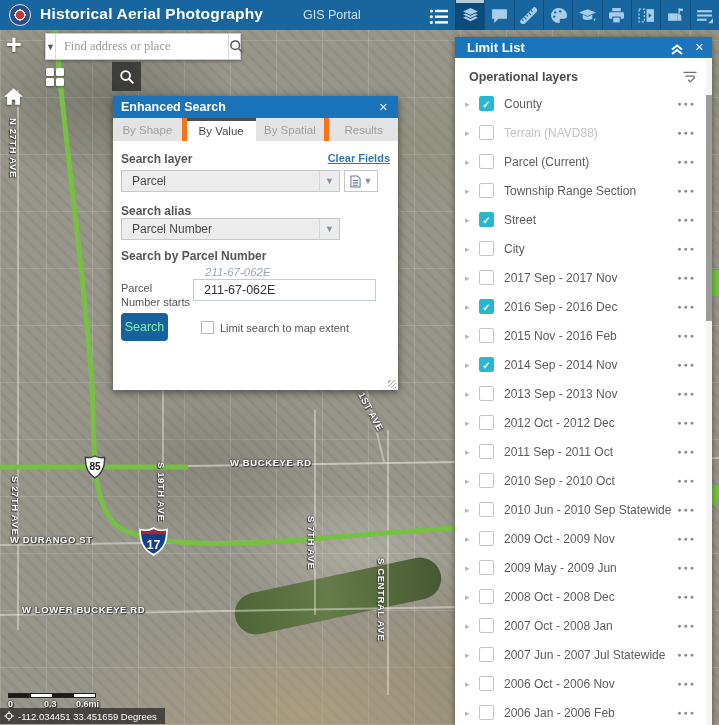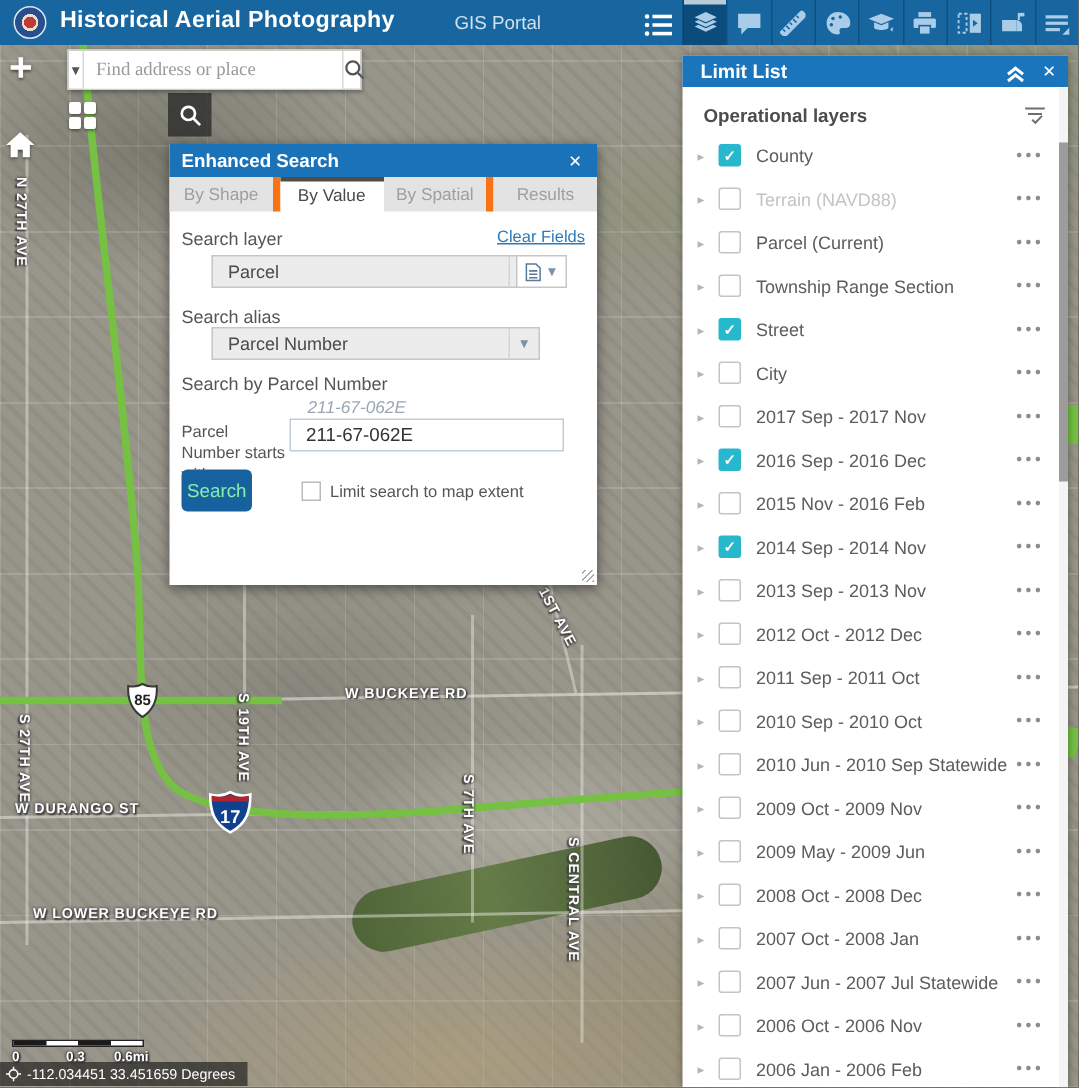--- a/index.html
+++ b/index.html
@@ -78,23 +78,23 @@
   
   .dlg { position:absolute; left:113px; top:66px; width:285px; height:294px; background:#fff; box-shadow:0 2px 8px rgba(0,0,0,.5); z-index:20; }
   .dlg-hdr { height:22px; background:#1a73b8; color:#fff; display:flex; align-items:center; padding:0 8px; }
   .dlg-hdr .t { font-size:12.5px; font-weight:bold; flex:1; }
   .dlg-hdr .x { color:#fff; font-size:11px; cursor:pointer; padding:0 2px; }
   .tabs { display:flex; height:23px; }
   .tab { flex:1; background:#e3e3e3; color:#9e9e9e; font-size:11.5px; display:flex; align-items:center; justify-content:center; border-right:5px solid #f97316; cursor:pointer; }
   .tab:last-child { border-right:0; }
   .tab.active { background:#fff; color:#4a4a4a; border-top:3px solid #4d4d4d; border-right:0; }
   .dlg-body { position:relative; padding:0 8px; font-size:12px; color:#555; }
-  .lab-row { position:absolute; left:8px; right:8px; display:flex; }
+  .lab-row { position:absolute; left:8px; right:8px; display:flex;font-weight:bold; }
   .link { color:#2e7ab8; text-decoration:underline; font-size:11px; cursor:pointer; }
-  .sel { position:absolute; height:22px; background:#ececec; border:1px solid #c6c6c6; display:flex; align-items:center; font-size:12px; color:#4a4a4a; cursor:pointer;margin-left:20px; }
+  .sel { position:absolute; height:22px; background:#ececec; border:1px solid #c6c6c6; display:flex; align-items:center; font-size:12px; color:#4a4a4a; cursor:pointer; }
   .sel .v { flex:1; padding-left:10px; }
   .sel .a { width:20px; text-align:center; color:#7d92a8; font-size:9px; border-left:1px solid #d6d6d6; line-height:20px; }
   .docbtn { position:absolute; height:22px; width:34px; background:#fff; border:1px solid #c6c6c6; display:flex; align-items:center; justify-content:center; gap:3px; cursor:pointer; }
   .docbtn svg { width:11px; height:13px; }
   .docbtn .a { color:#7d92a8; font-size:9px; }
   .hint { position:absolute; font-style:italic; color:#98a6b5; font-size:11.5px; }
   .fld-label { position:absolute; width:72px; font-size:11px; color:#555; line-height:1.3; }
   .fld-input { position:absolute; height:22px; border:1px solid #bfcdd6; font-size:12.5px; color:#333; padding:0 10px; outline:none; font-family:"Liberation Sans",sans-serif; }
   .srch-btn { position:absolute; width:47px; height:28px; background:#17629e; color:#86efac; font-size:12.5px; border:0; border-radius:4px; cursor:pointer; font-family:"Liberation Sans",sans-serif; }
   .cbx-row { position:absolute; display:flex; align-items:center; gap:6px; font-size:11px; color:#555; }

